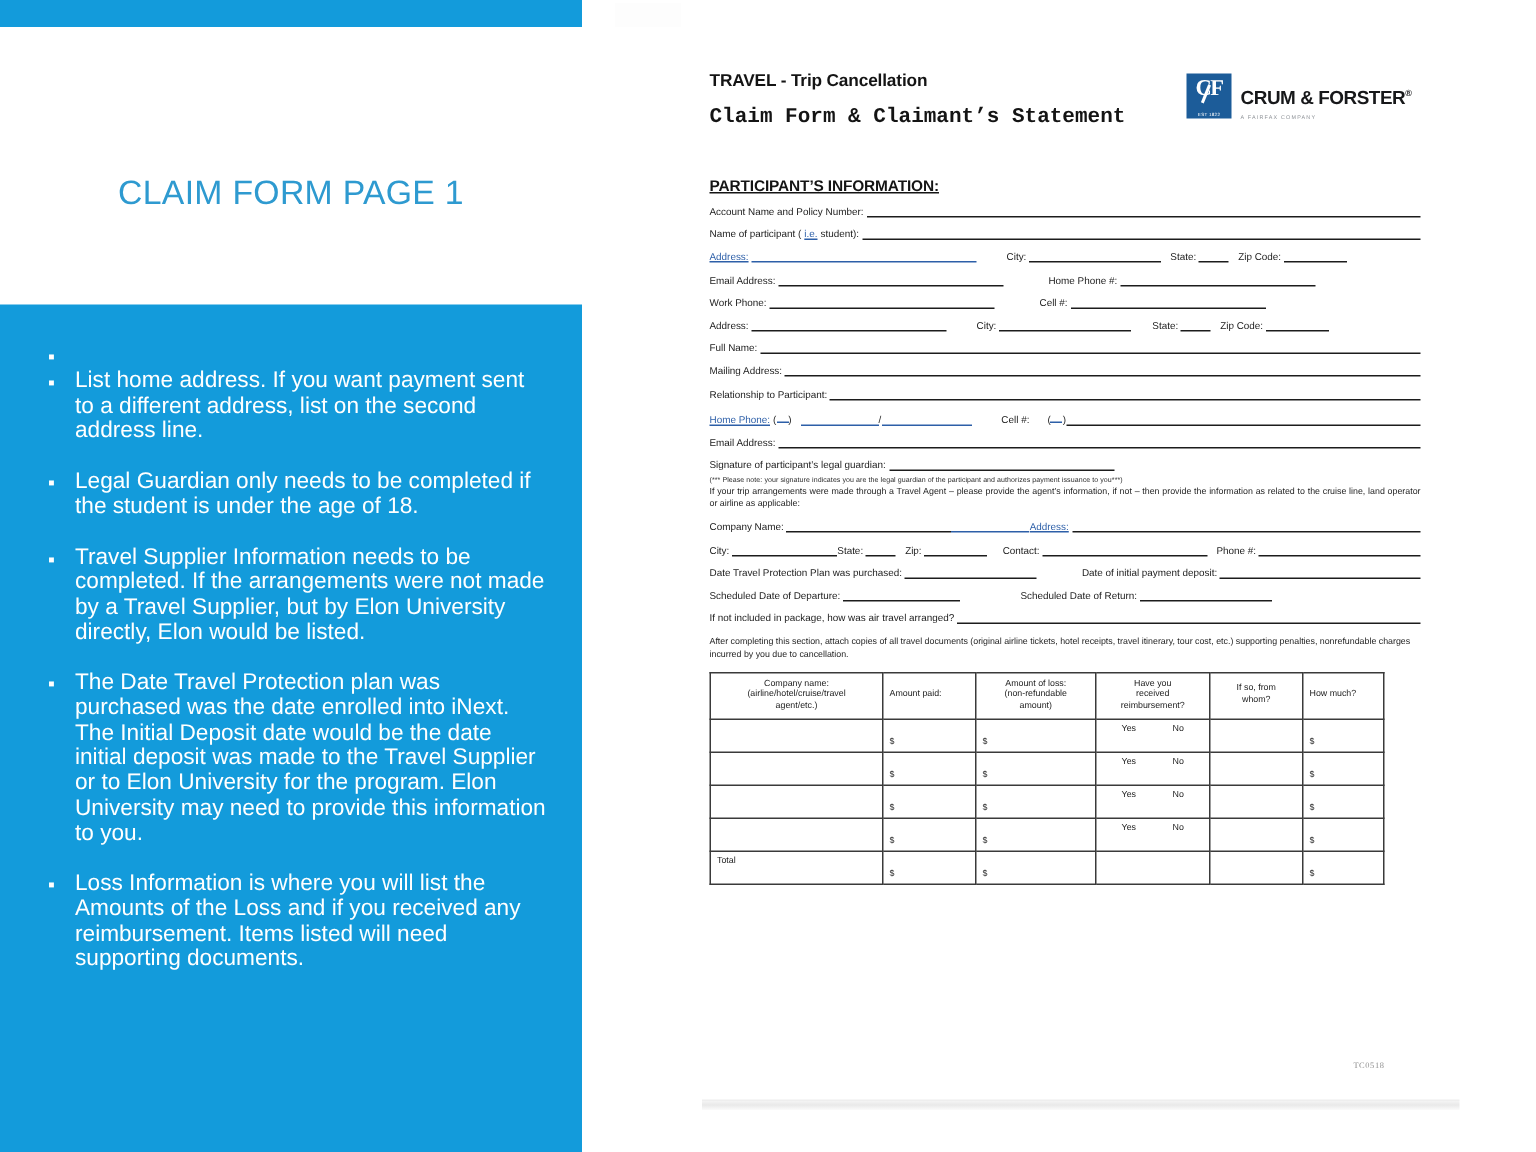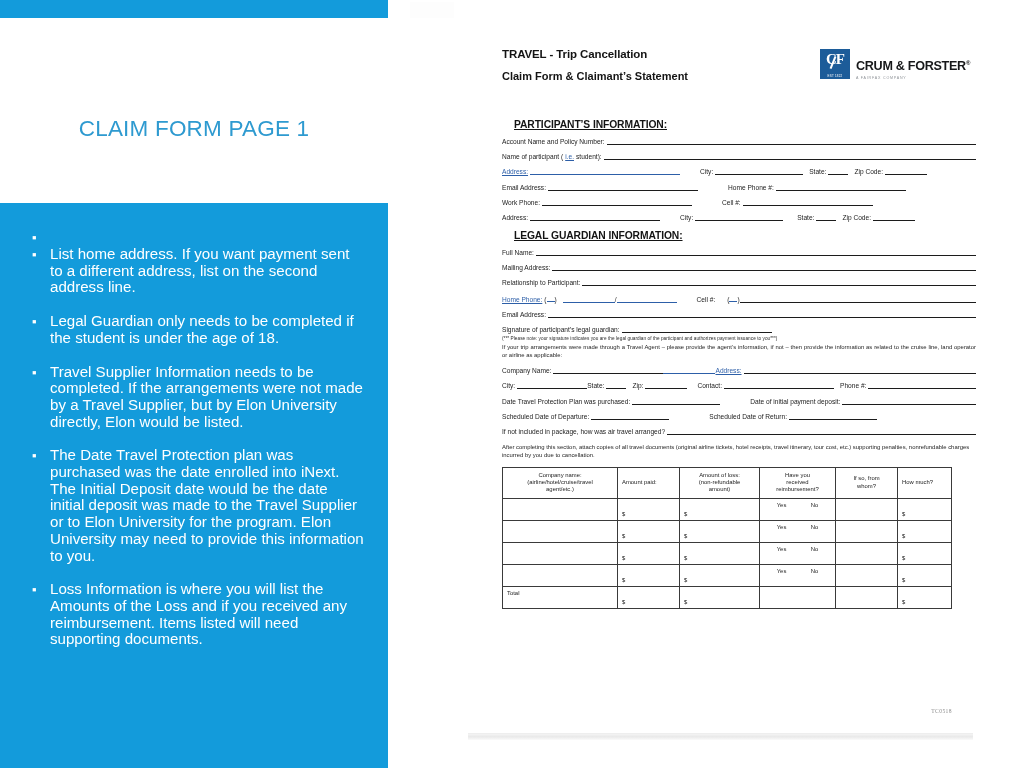--- a/index.html
+++ b/index.html
@@ -61,42 +61,43 @@
     position: absolute;
     left: 2px; top: 0;
     color: #ffffff;
     font-size: 13px;
     line-height: 17px;
   }
 
   
   .form-page {
     position: absolute;
-    left: 478px; top: 28px;
+    left: 449px; top: 28px;
     width: 520px; height: 702px;
     background: #ffffff;
     overflow: hidden;
   }
   .form-inner {
     position: absolute;
     left: 0; top: 0;
     width: 520px;
     padding: 20px 22px 0 24px;
     font-family: "Liberation Sans", sans-serif;
     color: #1c1c1c;
   }
 
   .form-head-row { position: relative; height: 62px; }
   .form-h1 {
     font-size: 11.5px; font-weight: bold; letter-spacing: -0.1px;
     color: #141414;
   }
   .form-h2 {
-    font-size: 11px; font-weight: bold; margin-top: 10px;
+    font-size: 14px; font-weight: bold; margin-top: 10px;
     color: #141414;
+    font-family: Liberation Mono, monospace;
   }
   .logo-wrap {
     position: absolute; right: 6px; top: 1px;
     display: flex; align-items: flex-start; gap: 6px;
   }
   .logo-sq {
     width: 30px; height: 30px;
     background: #1C5C99;
     position: relative;
     display: block;
@@ -127,21 +128,20 @@
   .logo-sub {
     font-size: 3.6px; color: #8f9398; letter-spacing: 0.8px;
     margin-top: 2px; white-space: nowrap;
   }
 
   .sec-head {
     font-size: 10.3px; font-weight: bold; color: #141414;
     text-decoration: underline;
     margin-top: 9px; margin-bottom: 8px;
     letter-spacing: -0.1px;
-    margin-left: 12px;
   }
   .sec-head.tight { margin-top: 7px; margin-bottom: 1px; }
 
   .frow {
     position: relative;
     display: flex; align-items: flex-end;
     font-size: 6.6px; color: #1c1c1c;
     margin-bottom: 8.2px;
     white-space: nowrap;
   }
@@ -355,21 +355,20 @@
         <span class="lbl">City:</span>
         <span class="rule w88"></span>
         <span class="gap14"></span>
         <span class="lbl">State:</span>
         <span class="rule w20"></span>
         <span class="gap6"></span>
         <span class="lbl">Zip Code:</span>
         <span class="rule w42"></span>
       </div>
 
-      <div class="sec-head">LEGAL GUARDIAN INFORMATION:</div>
 
       <div class="frow">
         <span class="lbl">Full Name:</span>
         <span class="rule"></span>
       </div>
 
       <div class="frow">
         <span class="lbl">Mailing Address:</span>
         <span class="rule"></span>
       </div>

